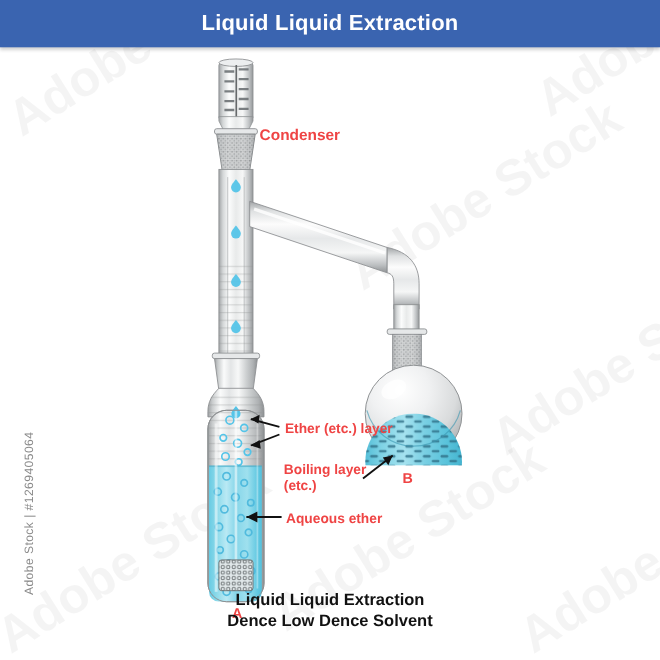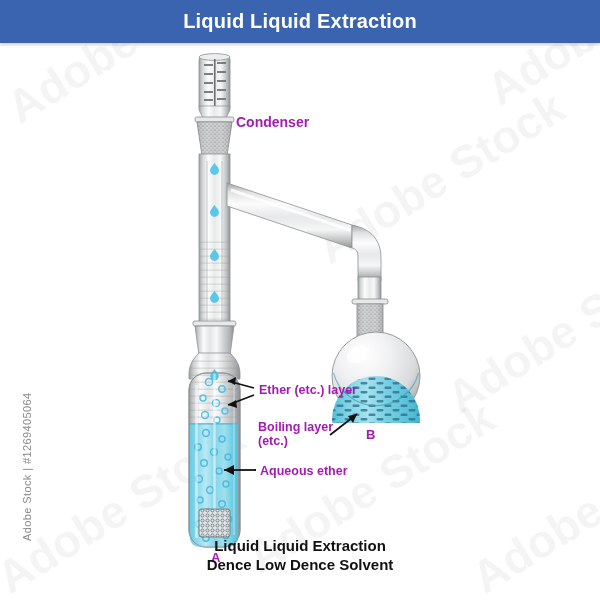--- a/index.html
+++ b/index.html
@@ -35,21 +35,21 @@
     font-family:"Liberation Sans", sans-serif;white-space:nowrap;
   }
 
   
   .diagram{position:absolute;left:0;top:43px;width:600px;height:557px;}
   .svg-stage{position:absolute;left:0;top:0;}
 
   
   .lbl{
     position:absolute;font-family:"Liberation Sans", sans-serif;
-    font-weight:bold;color:#a21caf;line-height:1.12;
+    font-weight:bold;color:#ef4444;line-height:1.12;
   }
   .lbl-condenser{left:236px;top:72px;font-size:14px;}
   .lbl-ether{left:258px;top:340px;font-size:12.5px;width:100px;text-align:center;}
   .lbl-boiling{left:258px;top:377px;font-size:12.5px;width:90px;}
   .lbl-aqueous{left:260px;top:421px;font-size:12.5px;}
   .lbl-a{left:211px;top:508px;font-size:13px;}
   .lbl-b{left:366px;top:385px;font-size:13px;}
 
   .caption{
     position:absolute;left:0;top:536px;width:600px;text-align:center;

